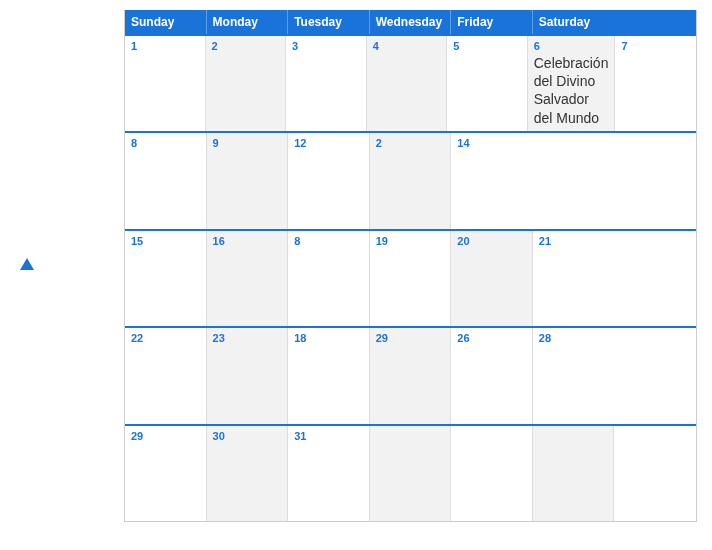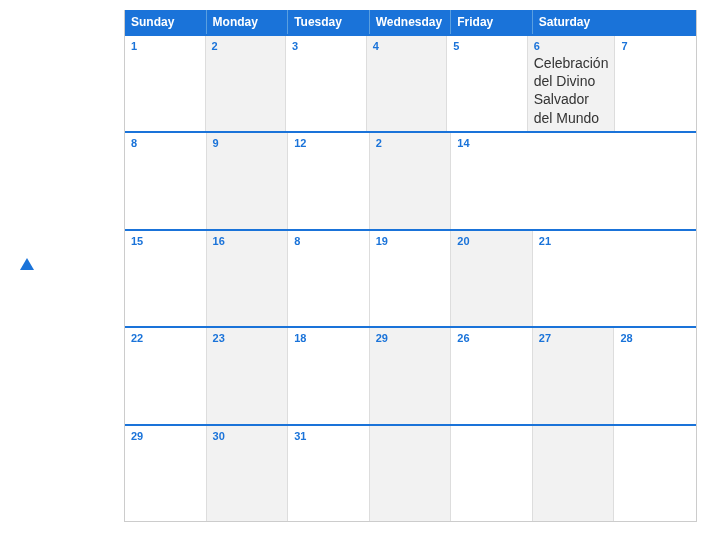--- a/index.html
+++ b/index.html
@@ -231,23 +231,20 @@
           </div>
           <div class="cal-cell">
             <span class="day-num">18</span>
           </div>
           <div class="cal-cell alt-bg">
             <span class="day-num">29</span>
           </div>
           <div class="cal-cell">
             <span class="day-num">26</span>
           </div>
-          <div class="cal-cell alt-bg">
-            <span class="day-num">27</span>
-          </div>
           <div class="cal-cell">
             <span class="day-num">28</span>
           </div>
         </div>
         <div class="cal-week">
           <div class="cal-cell">
             <span class="day-num">29</span>
           </div>
           <div class="cal-cell alt-bg">
             <span class="day-num">30</span>

